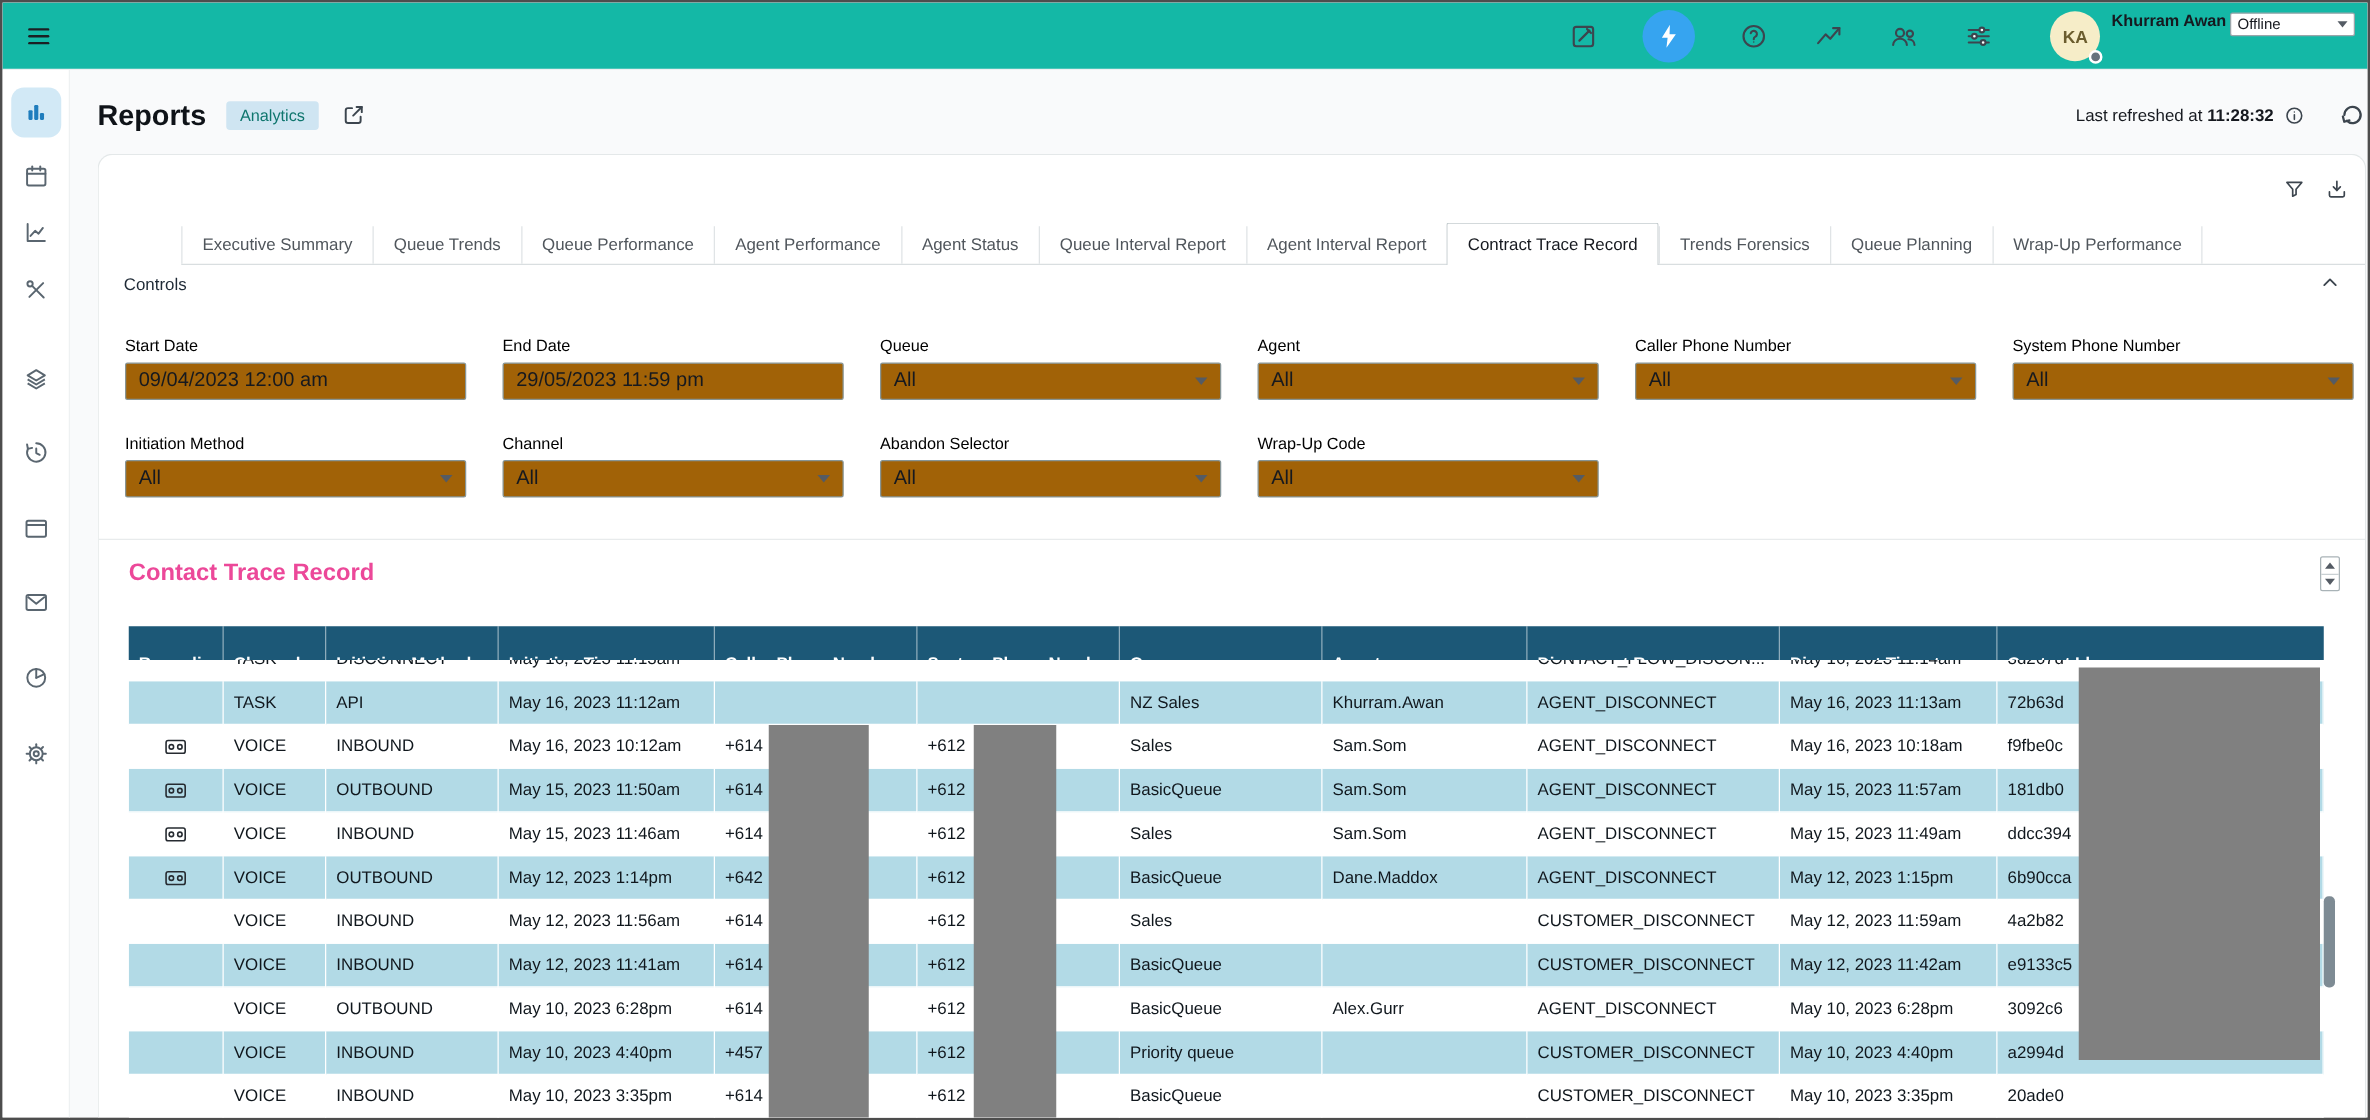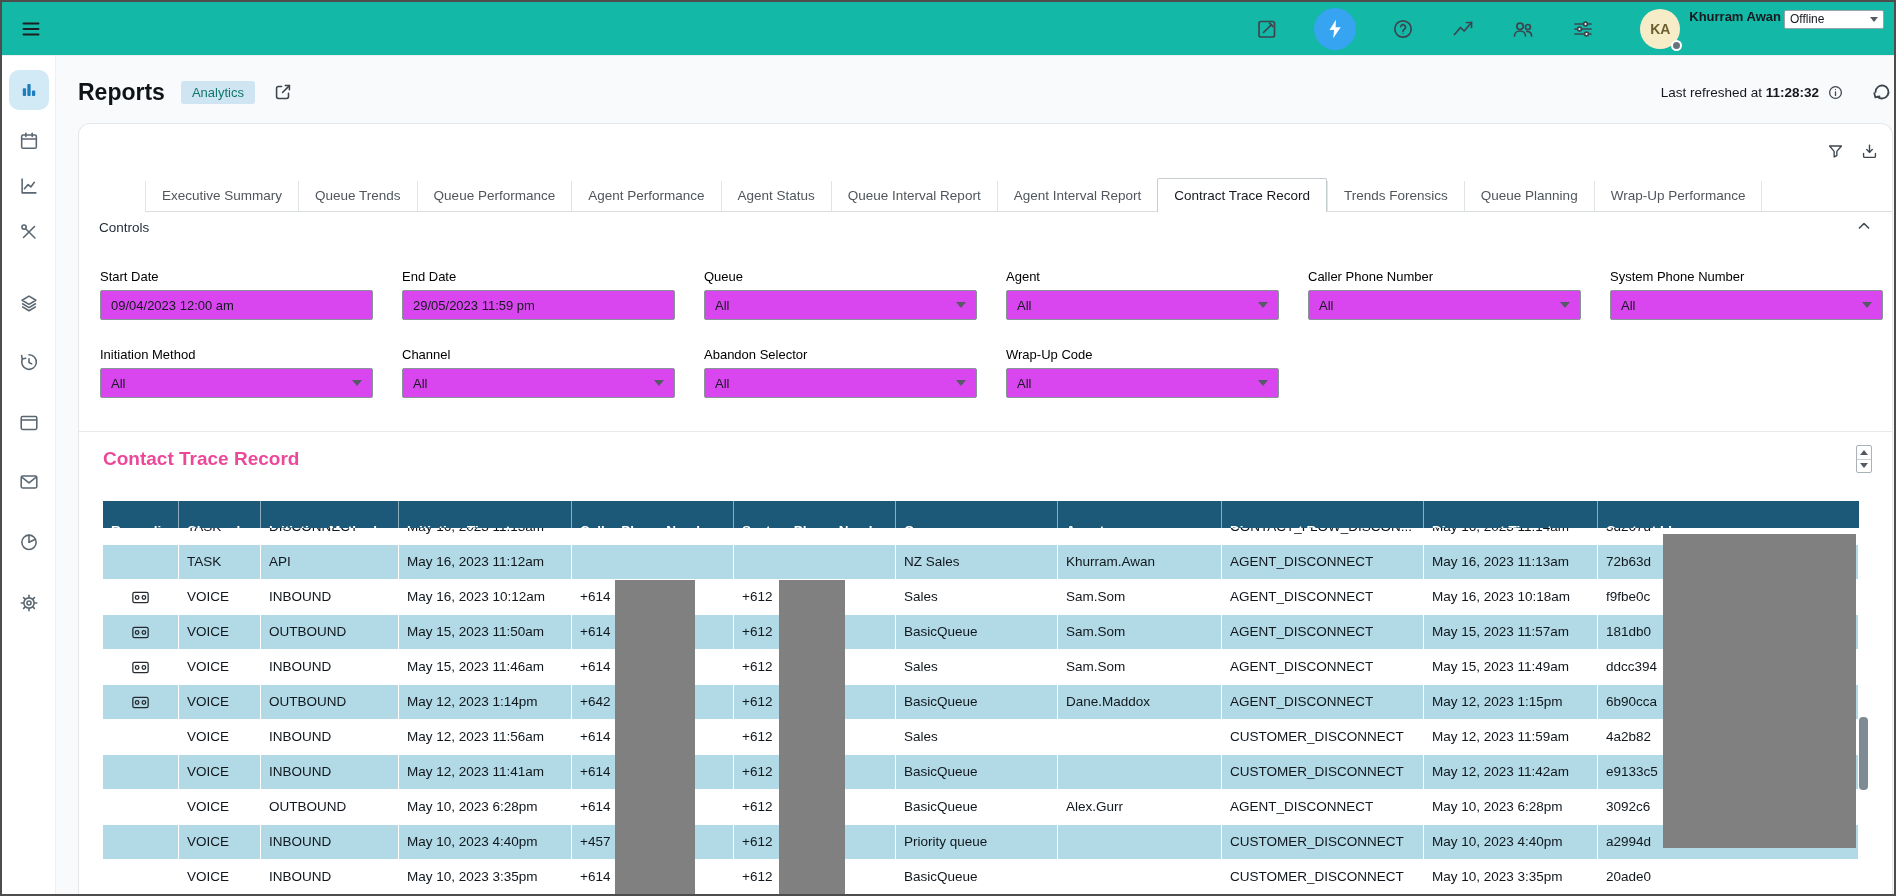--- a/index.html
+++ b/index.html
@@ -49,22 +49,22 @@
     white-space:nowrap;cursor:pointer;}
   .tab:last-child{border-right:1px solid #e0e4e6;}
   .tab.active{height:34px;line-height:33px;background:#fff;border:1px solid #c4cccf;border-bottom:none;
     margin-bottom:-1px;color:#16191f;border-radius:2px 2px 0 0;position:relative;z-index:2;}
   
   .controls-head{position:absolute;top:96px;left:20px;font-size:13.5px;color:#1f2a36;}
   .collapse-btn{position:absolute;top:90px;right:16px;width:24px;height:24px;display:flex;align-items:center;justify-content:center;cursor:pointer;}
   .filters-grid{position:absolute;top:145px;left:21px;display:grid;grid-template-columns:repeat(6,273px);
     column-gap:29px;row-gap:27px;}
   .filter-label{font-size:13px;color:#000000;margin-bottom:6px;}
-  .filter-field{height:30px;border:1px solid #879596;border-radius:2px;background:#d946ef;display:flex;
-    align-items:center;justify-content:space-between;padding:0 10px;font-size:13px;color:#16191f;cursor:pointer;}
+  .filter-field{height:30px;border:1px solid #879596;border-radius:2px;background:#a16207;display:flex;
+    align-items:center;justify-content:space-between;padding:0 10px;font-size:16px;color:#16191f;cursor:pointer;}
   .caret{width:0;height:0;border-left:5px solid transparent;border-right:5px solid transparent;border-top:6px solid #545b64;}
   .divider{position:absolute;top:307px;left:0;right:0;height:1px;background:#e8ebec;}
   
   .table-title-row{position:absolute;top:320px;left:24px;right:20px;height:30px;display:flex;align-items:center;justify-content:space-between;}
   .table-title{font-size:19px;font-weight:700;color:#ec4899;}
   .stepper{width:16px;height:28px;border:1px solid #a9b3b7;border-radius:2px;background:#fff;display:flex;flex-direction:column;}
   .step{flex:1;display:flex;align-items:center;justify-content:center;cursor:pointer;}
   .step.up{border-bottom:1px solid #c9d0d3;}
   .tri-up{width:0;height:0;border-left:4px solid transparent;border-right:4px solid transparent;border-bottom:5px solid #545b64;}
   .tri-down{width:0;height:0;border-left:4px solid transparent;border-right:4px solid transparent;border-top:5px solid #545b64;}

